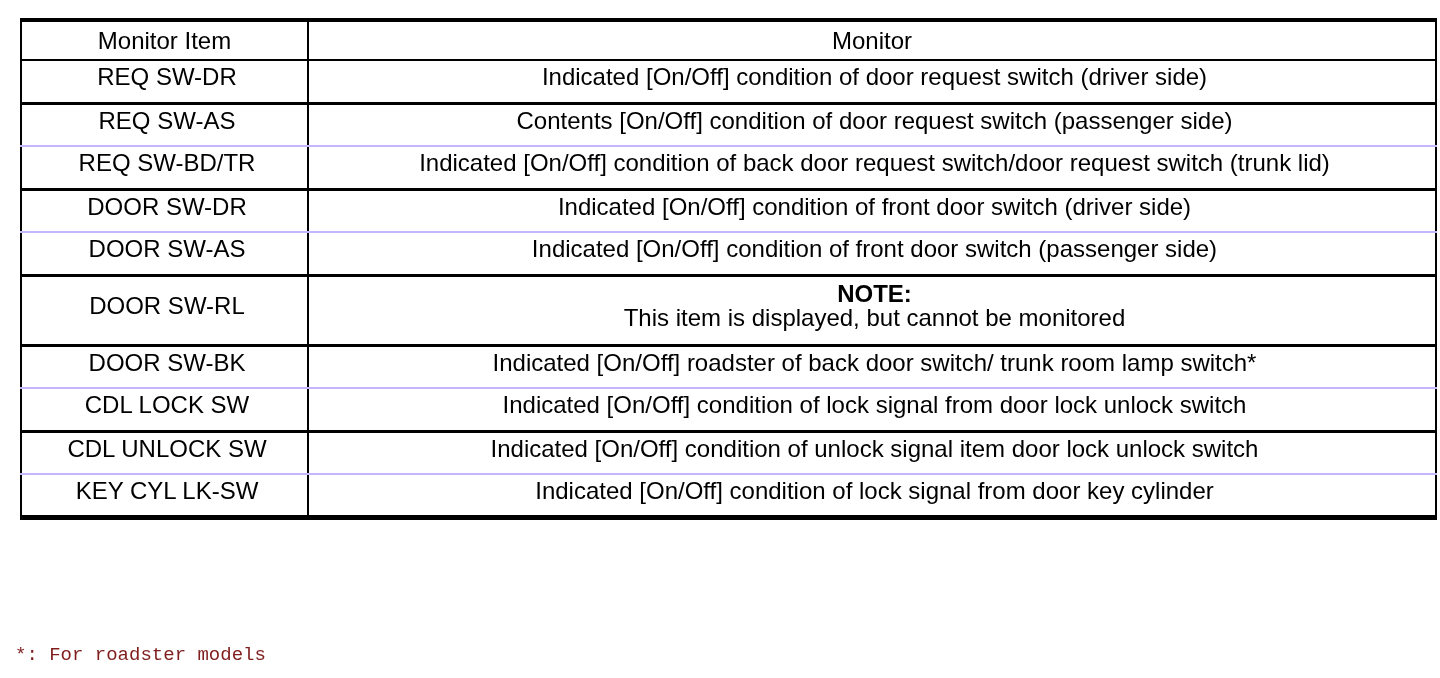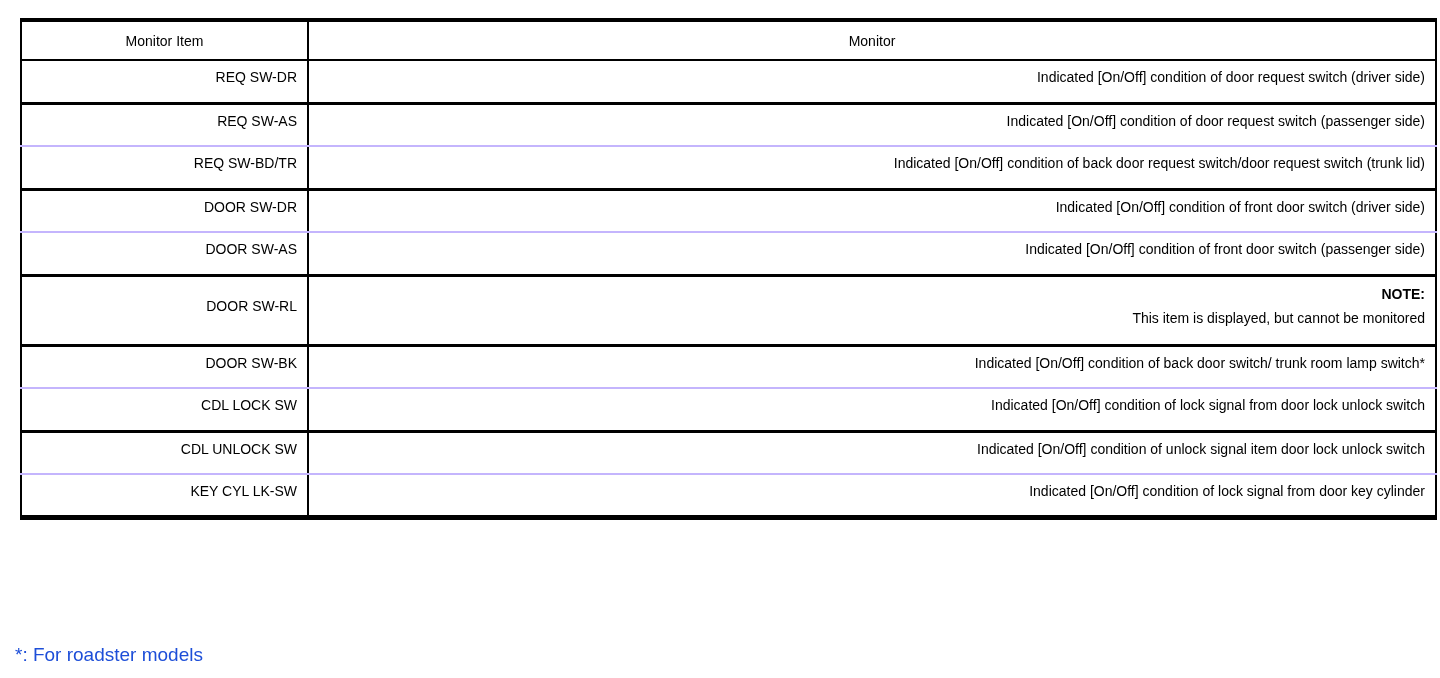--- a/index.html
+++ b/index.html
@@ -26,49 +26,50 @@
     table-layout: fixed;
     border-top: 4px solid #000;
     border-bottom: 5px solid #000;
     border-left: 2px solid #000;
     border-right: 2px solid #000;
   }
   col.c-item { width: 287px; }
   col.c-contents { width: auto; }
   th, td {
     border-left: 2px solid #000;
-    font-size: 14px;
+    font-size: 24px;
     font-weight: normal;
     vertical-align: middle;
     color: #000;
   }
   th:first-child, td:first-child { border-left: none; }
   thead th {
     text-align: center;
     height: 40px;
     padding: 2px 6px;
     border-bottom: 2px solid #000;
   }
   td {
-    text-align: right;
+    text-align: center;
     padding: 0 10px 8px 15px;
     line-height: 24px;
     height: 43px;
   }
   tr.sep-thick td { border-bottom: 3px solid #000; }
   tr.sep-thin td { border-bottom: 2px solid #c4b5fd; }
   tr.row-note td { height: 70px; }
   .note-label { font-weight: bold; }
   .footnote {
     position: absolute;
     left: 15px;
     top: 643px;
     font-size: 19px;
     line-height: 24px;
-    color: #1d4ed8;
+    color: #7f1d1d;
+    font-family: Liberation Mono, monospace;
   }
 </style>
 </head>
 <body>
 
 <div class="page">
 
   <table class="monitor-table">
     <colgroup>
       <col class="c-item">
@@ -80,21 +81,21 @@
         <th>Monitor</th>
       </tr>
     </thead>
     <tbody>
       <tr class="sep-thick">
         <td>REQ SW-DR</td>
         <td>Indicated [On/Off] condition of door request switch (driver side)</td>
       </tr>
       <tr class="sep-thin">
         <td>REQ SW-AS</td>
-        <td>Indicated [On/Off] condition of door request switch (passenger side)</td>
+        <td>Contents [On/Off] condition of door request switch (passenger side)</td>
       </tr>
       <tr class="sep-thick">
         <td>REQ SW-BD/TR</td>
         <td>Indicated [On/Off] condition of back door request switch/door request switch (trunk lid)</td>
       </tr>
       <tr class="sep-thin">
         <td>DOOR SW-DR</td>
         <td>Indicated [On/Off] condition of front door switch (driver side)</td>
       </tr>
       <tr class="sep-thick">
@@ -103,21 +104,21 @@
       </tr>
       <tr class="sep-thick row-note">
         <td>DOOR SW-RL</td>
         <td>
           <div class="note-label">NOTE:</div>
           <div>This item is displayed, but cannot be monitored</div>
         </td>
       </tr>
       <tr class="sep-thin">
         <td>DOOR SW-BK</td>
-        <td>Indicated [On/Off] condition of back door switch/ trunk room lamp switch*</td>
+        <td>Indicated [On/Off] roadster of back door switch/ trunk room lamp switch*</td>
       </tr>
       <tr class="sep-thick">
         <td>CDL LOCK SW</td>
         <td>Indicated [On/Off] condition of lock signal from door lock unlock switch</td>
       </tr>
       <tr class="sep-thin">
         <td>CDL UNLOCK SW</td>
         <td>Indicated [On/Off] condition of unlock signal item door lock unlock switch</td>
       </tr>
       <tr class="sep-thick">

